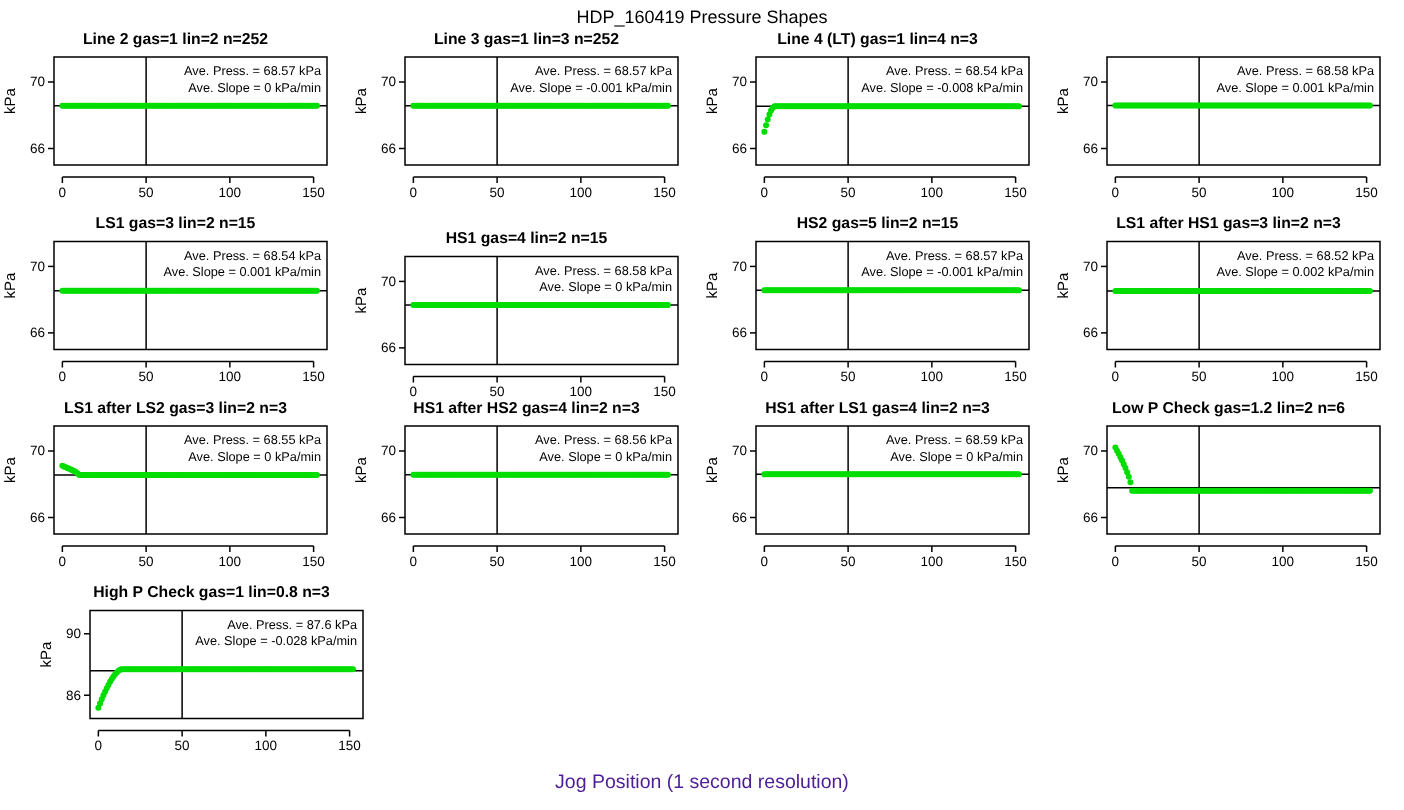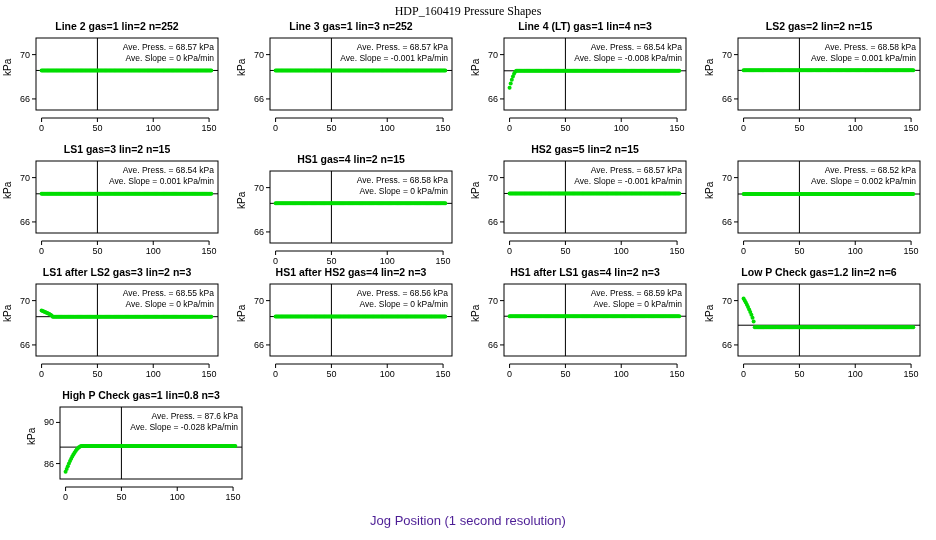--- a/index.html
+++ b/index.html
@@ -16,21 +16,20 @@
     position: relative;
   }
   #main-title {
     position: absolute;
     top: 4px;
     left: 0;
     width: 936px;
     text-align: center;
     font-size: 12px;
     color: #000;
-    font-family: Liberation Serif, serif;
   }
   #xaxis-title {
     position: absolute;
     top: 513px;
     left: 0;
     width: 936px;
     text-align: center;
     font-size: 13px;
     color: #4c1d95;
   }
@@ -621,21 +620,20 @@
           <circle cx="205.72" cy="38.79" r="2" fill="#00dd00"></circle>
           <circle cx="206.83" cy="38.79" r="2" fill="#00dd00"></circle>
           <circle cx="207.95" cy="38.79" r="2" fill="#00dd00"></circle>
           <circle cx="209.07" cy="38.79" r="2" fill="#00dd00"></circle>
           <circle cx="210.18" cy="38.79" r="2" fill="#00dd00"></circle>
           <circle cx="211.30" cy="38.79" r="2" fill="#00dd00"></circle>
         </g>
       </svg>
     </div>
     <div class="panel" style="left: 702px; top: 0px;">
-      <div class="panel-title">LS2 gas=2 lin=2 n=15</div>
       <div class="ylabel">kPa</div>
       <div class="annot" style="left: 46px; top: 22px; width: 168px;">
         <div>Ave. Press. =  68.58 kPa</div>
         <div>Ave. Slope =  0.001 kPa/min</div>
       </div>
       <svg class="plotsvg" width="234" height="111">
         <rect x="36" y="6" width="182" height="72" fill="none" stroke="#000" stroke-width="1"></rect>
         <line x1="36" y1="38.34461538461541" x2="218" y2="38.34461538461541" stroke="#000" stroke-width="1"></line>
         <line x1="97.41104294478527" y1="6" x2="97.41104294478527" y2="78" stroke="#000" stroke-width="1"></line>
         <line x1="32" y1="66.92307692307692" x2="36" y2="66.92307692307692" stroke="#000" stroke-width="1"></line>
@@ -1345,20 +1343,21 @@
           <circle cx="205.72" cy="38.46" r="2" fill="#00dd00"></circle>
           <circle cx="206.83" cy="38.46" r="2" fill="#00dd00"></circle>
           <circle cx="207.95" cy="38.46" r="2" fill="#00dd00"></circle>
           <circle cx="209.07" cy="38.46" r="2" fill="#00dd00"></circle>
           <circle cx="210.18" cy="38.46" r="2" fill="#00dd00"></circle>
           <circle cx="211.30" cy="38.46" r="2" fill="#00dd00"></circle>
         </g>
       </svg>
     </div>
     <div class="panel" style="left: 702px; top: 123px;">
+      <div class="panel-title">LS1 after HS1 gas=3 lin=2 n=3</div>
       <div class="ylabel">kPa</div>
       <div class="annot" style="left: 46px; top: 22px; width: 168px;">
         <div>Ave. Press. =  68.52 kPa</div>
         <div>Ave. Slope =  0.002 kPa/min</div>
       </div>
       <svg class="plotsvg" width="234" height="111">
         <rect x="36" y="6" width="182" height="72" fill="none" stroke="#000" stroke-width="1"></rect>
         <line x1="36" y1="39.00923076923081" x2="218" y2="39.00923076923081" stroke="#000" stroke-width="1"></line>
         <line x1="97.41104294478527" y1="6" x2="97.41104294478527" y2="78" stroke="#000" stroke-width="1"></line>
         <line x1="32" y1="66.92307692307692" x2="36" y2="66.92307692307692" stroke="#000" stroke-width="1"></line>

